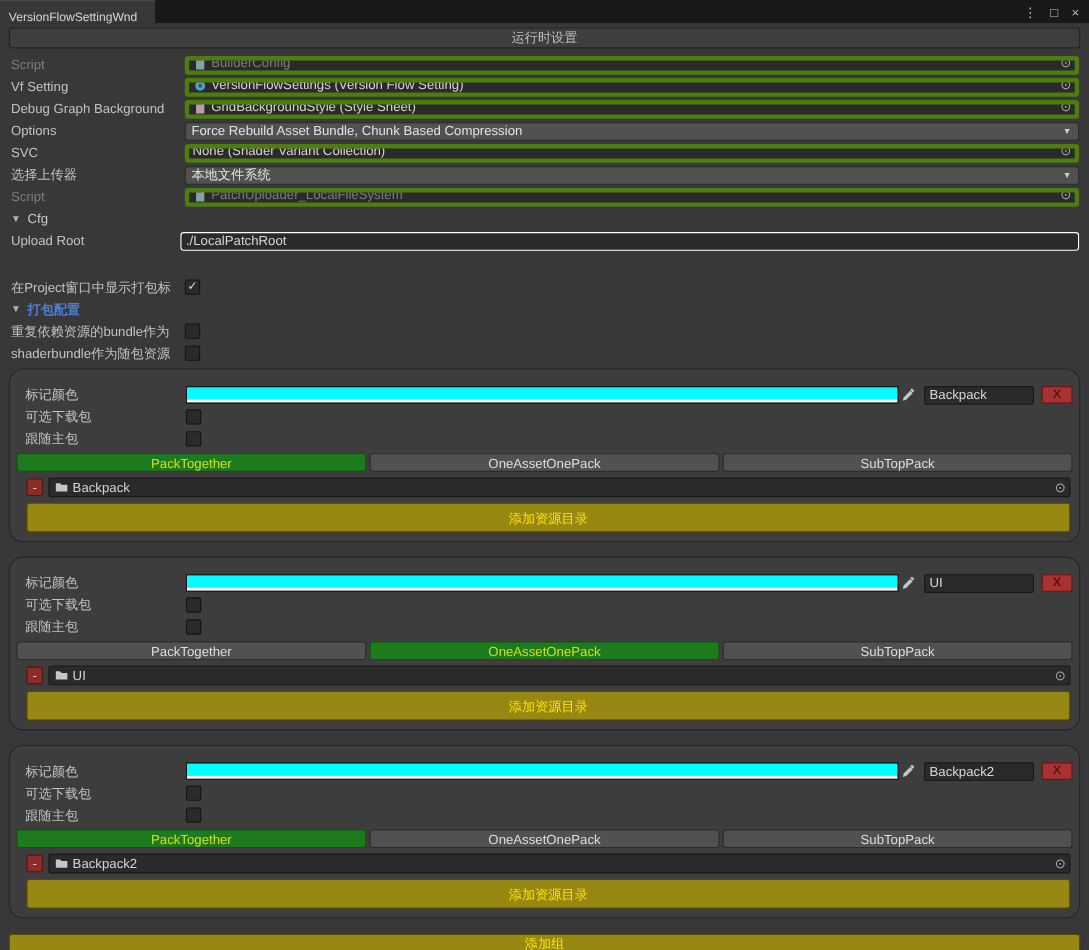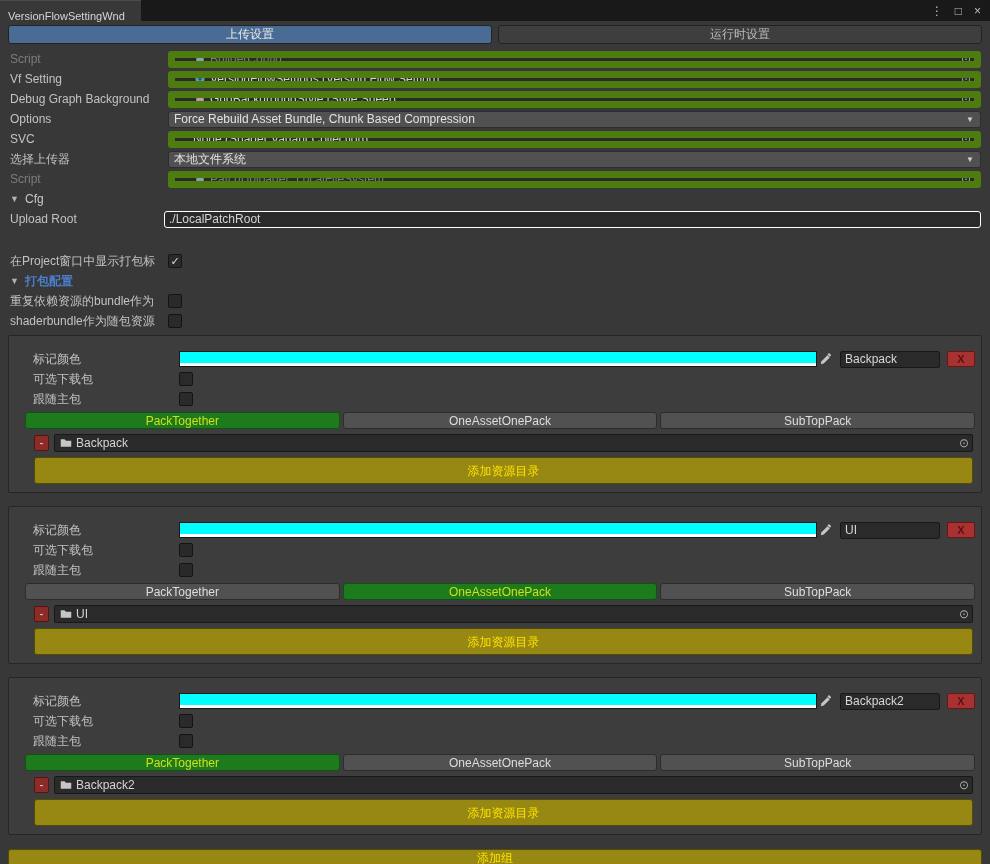--- a/index.html
+++ b/index.html
@@ -32,21 +32,21 @@
   .row { display:flex; align-items:center; height:20px; padding:0 9px 0 10px; }
   .label { width:158px; flex:none; overflow:hidden; white-space:nowrap; color:#c2c2c2; }
   .label.disabled { color:#7c7c7c; }
   .row.indent { padding-left:10px; }
   .row.indent .label { width:154px; }
 
   .field {
     flex:1; height:17px; border-radius:3px; display:flex; align-items:center;
     overflow:hidden; white-space:nowrap;
   }
-  .obj  { background:#2a2a2a; border:7px solid #4d7c0f; padding-left:18px; color:#d4d4d4; }
+  .obj  { background:#2a2a2a; border:4px solid #4d7c0f; padding-left:3px; color:#d4d4d4;align-items:flex-end; }
   .obj.disabled { color:#7c7c7c; }
   .dropdown { background:#515151; border:1px solid #2d2d2d; padding-left:5px; color:#e2e2e2; }
   .textfield { background:#2a2a2a; border:1px solid #ffffff; padding-left:4px; color:#d4d4d4; }
   .picker { margin-left:auto; width:16px; text-align:center; color:#a8a8a8; font-size:12px; flex:none; cursor:default; }
   .arrow  { margin-left:auto; margin-right:6px; font-size:8px; color:#cfcfcf; flex:none; }
   .obj-icon { display:inline-flex; margin:0 4px 0 1px; flex:none; }
 
   
   .fold-arrow { font-size:9px; color:#b2b2b2; margin-right:5px; width:10px; display:inline-block; }
   .pack-title { color:#4c7fd0; font-weight:bold; }
@@ -57,21 +57,21 @@
     display:inline-flex; align-items:center; justify-content:center; flex:none; cursor:default;
   }
   .checkbox::after { content:"\2713"; font-size:11px; color:transparent; line-height:1; }
   .checkbox.checked::after { color:#dedede; }
 
   .spacer22 { height:22px; }
 
   
   .group {
     margin:4px 8px 0 8px; border:1px solid #262626; background:#3d3d3d;
-    border-radius:2px; padding:13px 6px 8px 16px;
+    border-radius:13px; padding:13px 6px 8px 6px;
   }
   .group + .group { margin-top:13px; }
   .grow { display:flex; align-items:center; height:20px; padding-left:8px; }
   .glabel { width:146px; flex:none; overflow:hidden; white-space:nowrap; color:#c2c2c2; }
 
   .color-field { flex:1; height:16px; border:1px solid #181818; display:flex; flex-direction:column; overflow:hidden; cursor:default; }
   .color-swatch { flex:1; }
   .alpha-strip { height:3px; background:#ffffff; }
   .eyedropper { width:16px; flex:none; display:flex; align-items:center; justify-content:center; margin-left:1px; cursor:default; }
   .tag-input {
@@ -122,21 +122,20 @@
     <span>VersionFlowSettingWnd</span>
   </div>
   <div class="win-controls">
     <span>⋮</span>
     <span>□</span>
     <span>×</span>
   </div>
 </div>
 
 <div class="tabbar">
-  <div class="tab active">上传设置</div>
   <div class="tab inactive">运行时设置</div>
 </div>
 
 <div class="row">
   <span class="label disabled">Script</span>
   <div class="field obj disabled">
     <span class="obj-icon">
         <svg width="12" height="12" viewBox="0 0 16 16">
           <path d="M3 1h7l3 3v11H3z" fill="#8ba0ae"></path>
           <path d="M10 1l3 3h-3z" fill="#c4d2da"></path>

